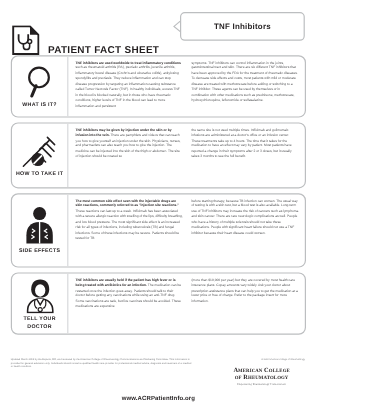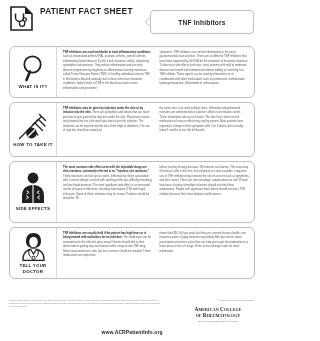--- a/index.html
+++ b/index.html
@@ -6,21 +6,21 @@
   body{
     width:264px;height:341px;
     background:#ffffff;
     font-family:"Liberation Sans", sans-serif;
     color:#231f20;
     overflow:hidden;
   }
   .page{position:relative;width:264px;height:341px;box-sizing:border-box;padding:0 9px;}
 
   
-  .header{display:flex;align-items:flex-start;height:40px;padding-top:6px;}
+  .header{display:flex;align-items:flex-end;height:40px;padding-top:6px;}
   .doc-icon{width:23px;height:25px;position:relative;flex:0 0 auto;margin-left:1px;}
   .doc-icon svg{display:block;}
   .fact-title{
     font-size:8.3px;font-weight:bold;letter-spacing:.25px;
     margin-left:7px;color:#231f20;white-space:nowrap;
   }
   .title-box{
     position:absolute;left:150px;top:10px;width:104px;height:24px;
     border:1px solid #bcbec0;border-radius:4px;background:#fff;
     display:flex;align-items:center;justify-content:center;box-sizing:border-box;

